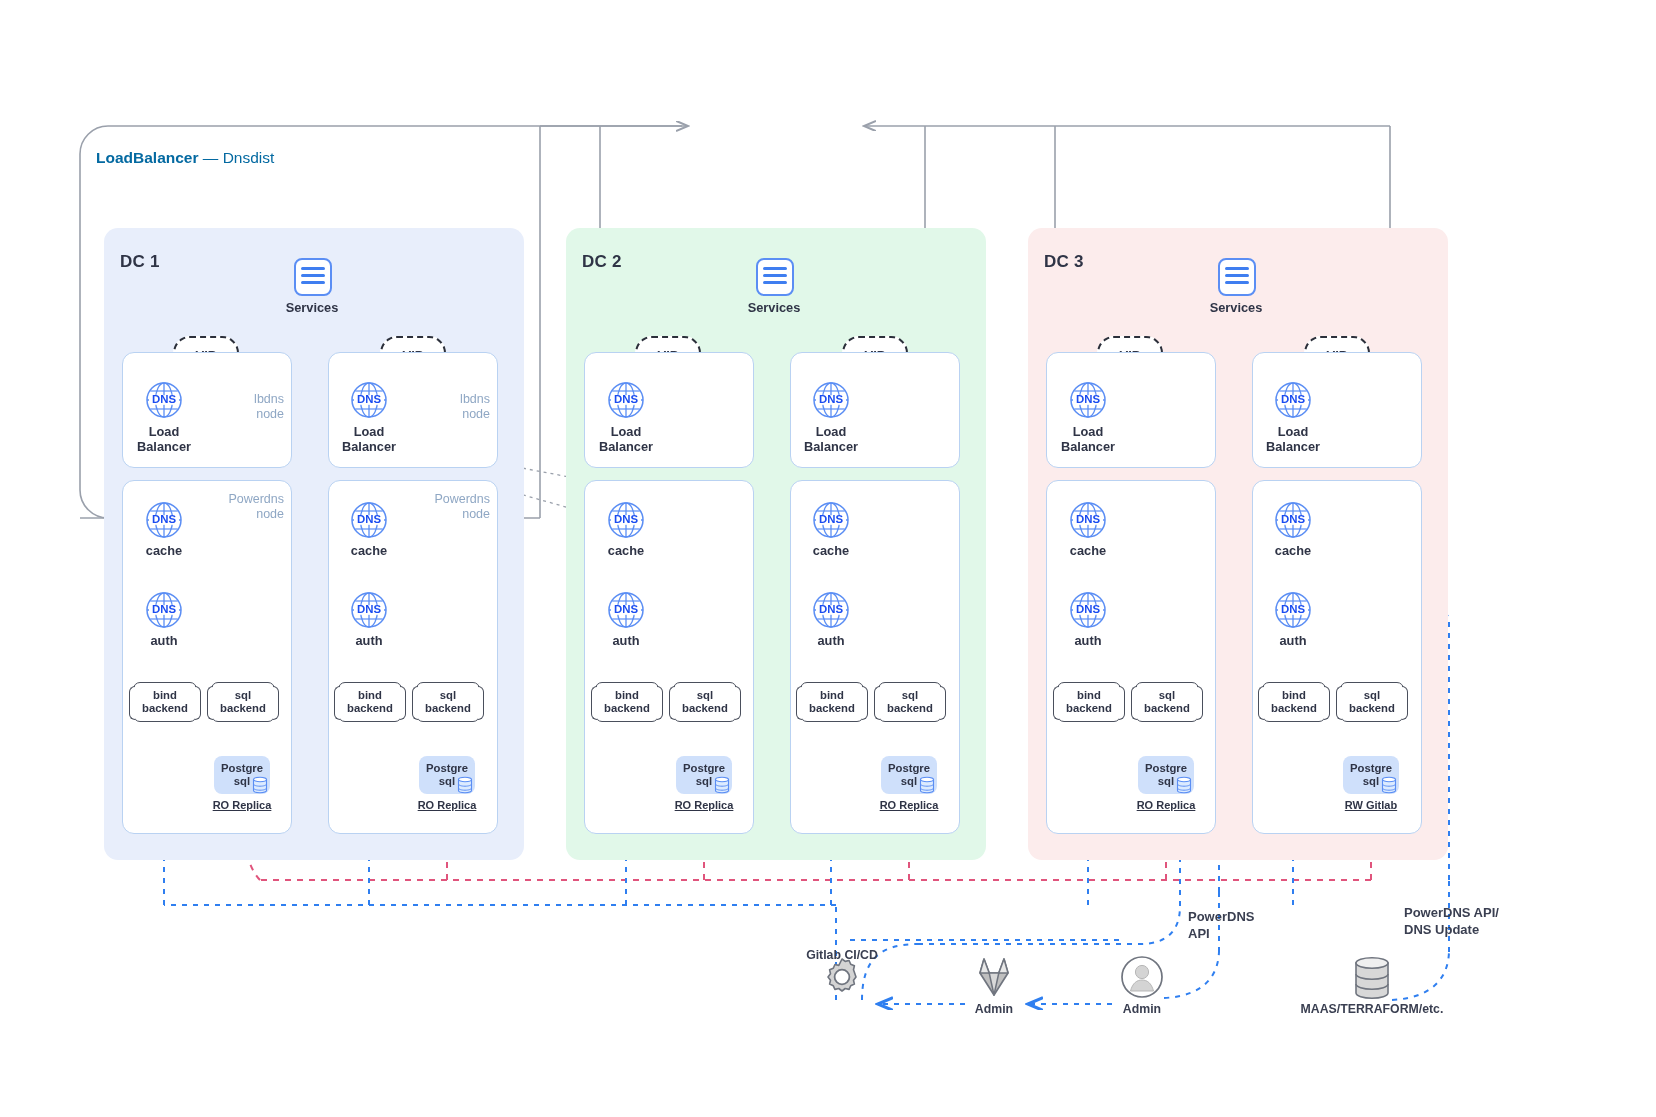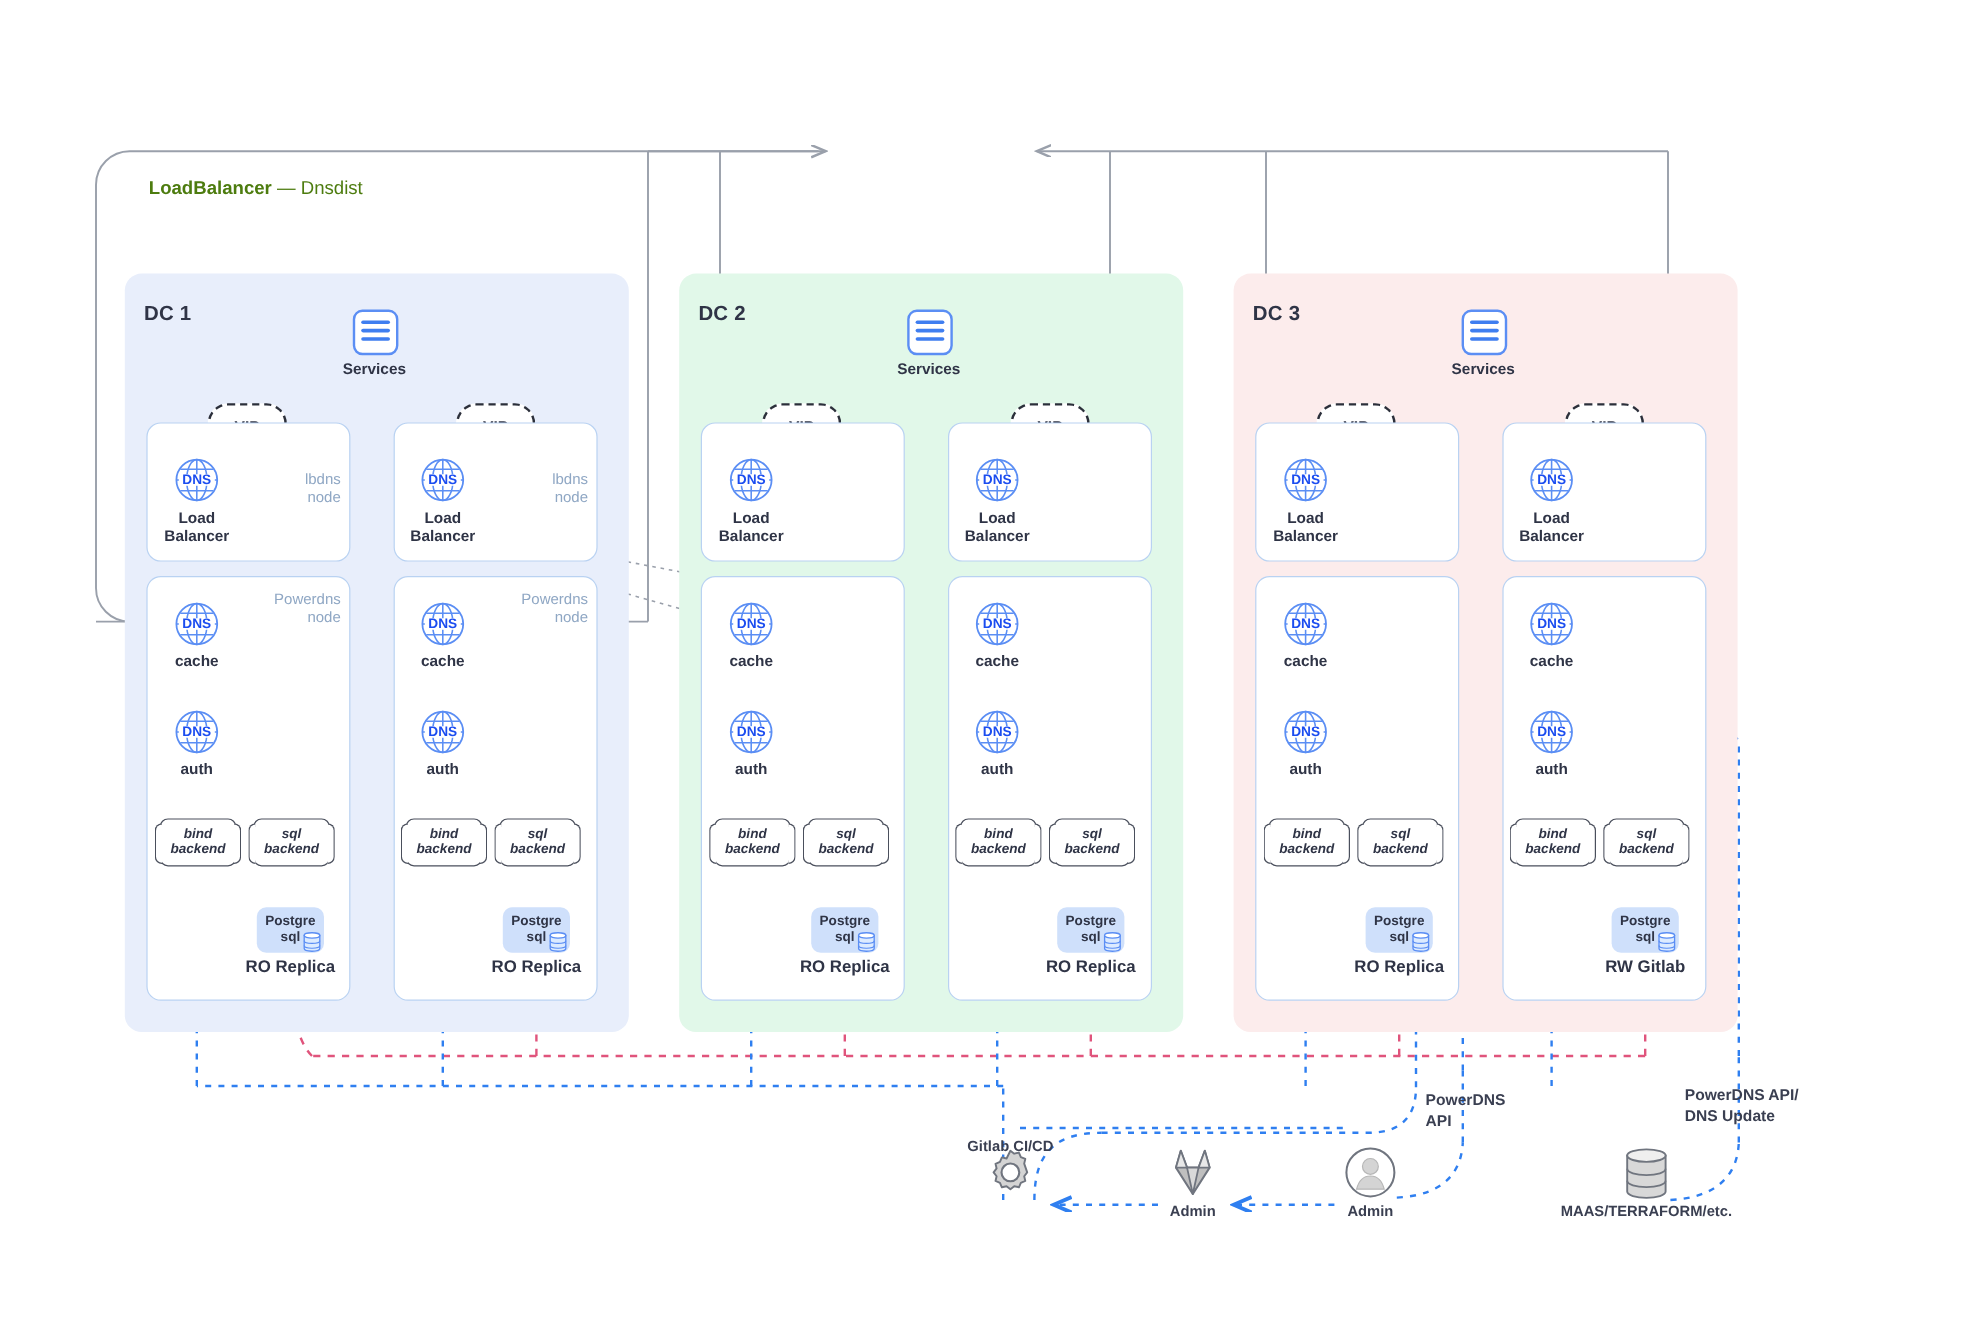--- a/index.html
+++ b/index.html
@@ -1,39 +1,39 @@
 <!DOCTYPE html>
 <html><head>
 <meta charset="utf-8">
 <style>
   html,body{margin:0;padding:0;background:#ffffff;}
   body{font-family:"Liberation Sans","DejaVu Sans",sans-serif;}
   #stage{position:relative;width:1656px;height:1117px;overflow:hidden;background:#fff;}
   #wires{position:absolute;left:0;top:0;width:1656px;height:1117px;pointer-events:none;}
-  .legend{position:absolute;left:96px;top:145px;width:400px;line-height:26px;font-size:15.5px;color:#4d7c0f;margin-left:28px;}
+  .legend{position:absolute;left:96px;top:145px;width:400px;line-height:26px;font-size:15.5px;color:#0369a1;}
   .legend b{font-weight:700;}
   .legend-row{white-space:nowrap;}
 
   .dc{position:absolute;border-radius:14px;}
   .dc-title{position:absolute;font-size:17px;font-weight:700;color:#2f3446;letter-spacing:.2px;}
 
   .node-card{position:absolute;background:#ffffff;border:1.4px solid #b9d2f2;border-radius:12px;}
   .node-tag{position:absolute;font-size:12.5px;line-height:15px;color:#8fa7c4;text-align:right;font-weight:500;}
 
   .vip{position:absolute;width:62px;height:34px;border:2px dashed #2b2f3a;border-radius:17px;background:#fff;
        display:flex;align-items:center;justify-content:center;font-size:13px;font-weight:600;color:#2f3446;}
   .dns{position:absolute;width:38px;height:38px;}
   .cap{position:absolute;font-size:12.8px;line-height:15px;color:#2f3446;text-align:center;font-weight:600;width:110px;}
-  .cap.small{font-size:14px;}
+  .cap.small{font-size:11px;text-decoration:underline;}
 
   .svcbox{position:absolute;width:34px;height:34px;border:2px solid #5b8ef4;border-radius:8px;background:#fff;}
   .svcbox i{position:absolute;left:5px;height:3px;width:24px;background:#3f7ef0;border-radius:2px;}
 
   .backend{position:absolute;width:62px;height:38px;border:1.5px solid #4a4f5c;border-radius:7px;background:#fff;
-           display:flex;align-items:center;justify-content:center;text-align:center;font-size:11.3px;line-height:13px;color:#2f3446;font-weight:600;font-style:italic;}
+           display:flex;align-items:center;justify-content:center;text-align:center;font-size:11.3px;line-height:13px;color:#2f3446;font-weight:600;}
   .backend::before{content:"";position:absolute;left:-5px;top:3px;width:5px;height:32px;border:1.5px solid #4a4f5c;border-right:none;border-radius:7px 0 0 7px;background:#fff;}
   .backend::after{content:"";position:absolute;right:-5px;top:3px;width:5px;height:32px;border:1.5px solid #4a4f5c;border-left:none;border-radius:0 7px 7px 0;background:#fff;}
 
   .pg{position:absolute;width:56px;height:38px;background:#cfe0fb;border-radius:8px;
       display:flex;align-items:center;justify-content:center;text-align:center;font-size:11.3px;line-height:13px;color:#2f3446;font-weight:600;}
   .pgdb{position:absolute;right:3px;bottom:1px;width:15px;height:17px;}
 
   .toplist{position:absolute;left:694px;top:46px;width:160px;height:162px;background:#eaf1fd;border-radius:12px;}
   .topitem{position:absolute;left:14px;width:132px;height:36px;background:#cfe0fb;border:1.5px solid #7ba6ef;border-radius:9px;
            display:flex;align-items:center;justify-content:center;font-size:15px;font-weight:700;color:#2f3446;}

